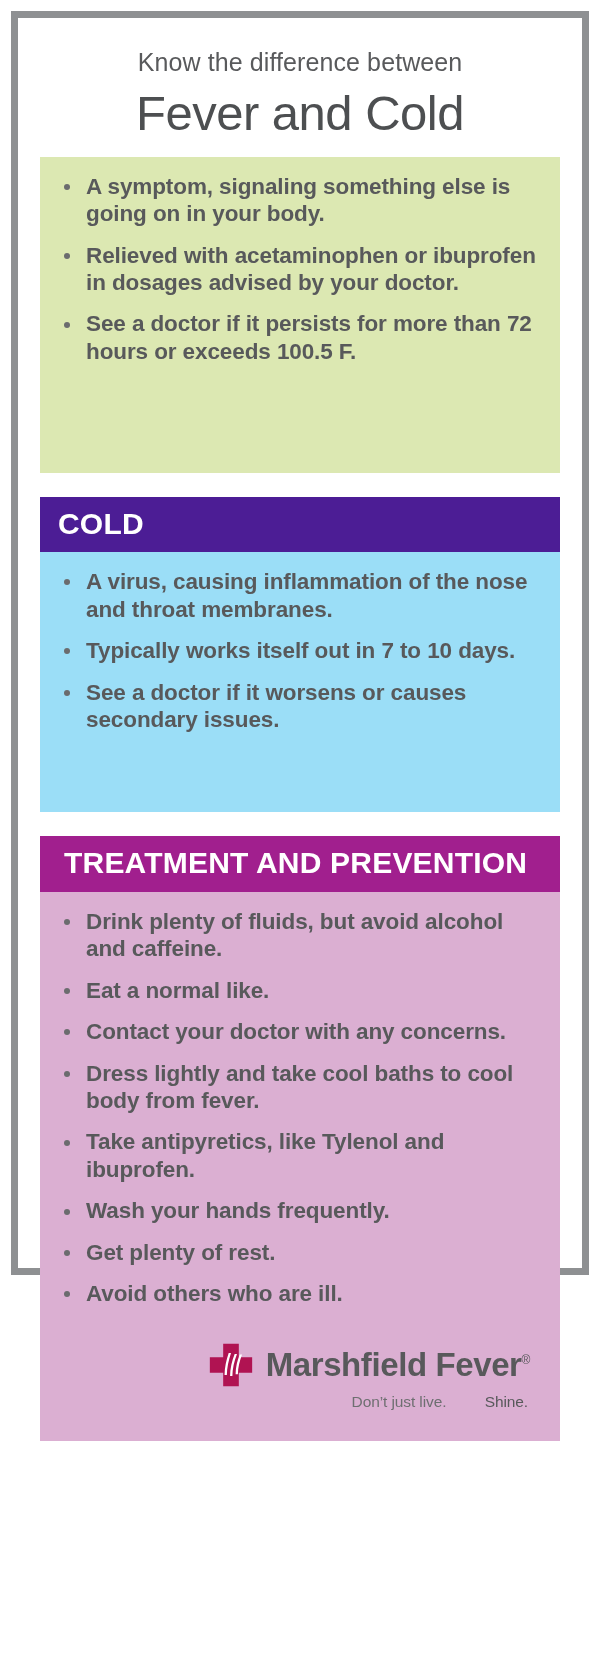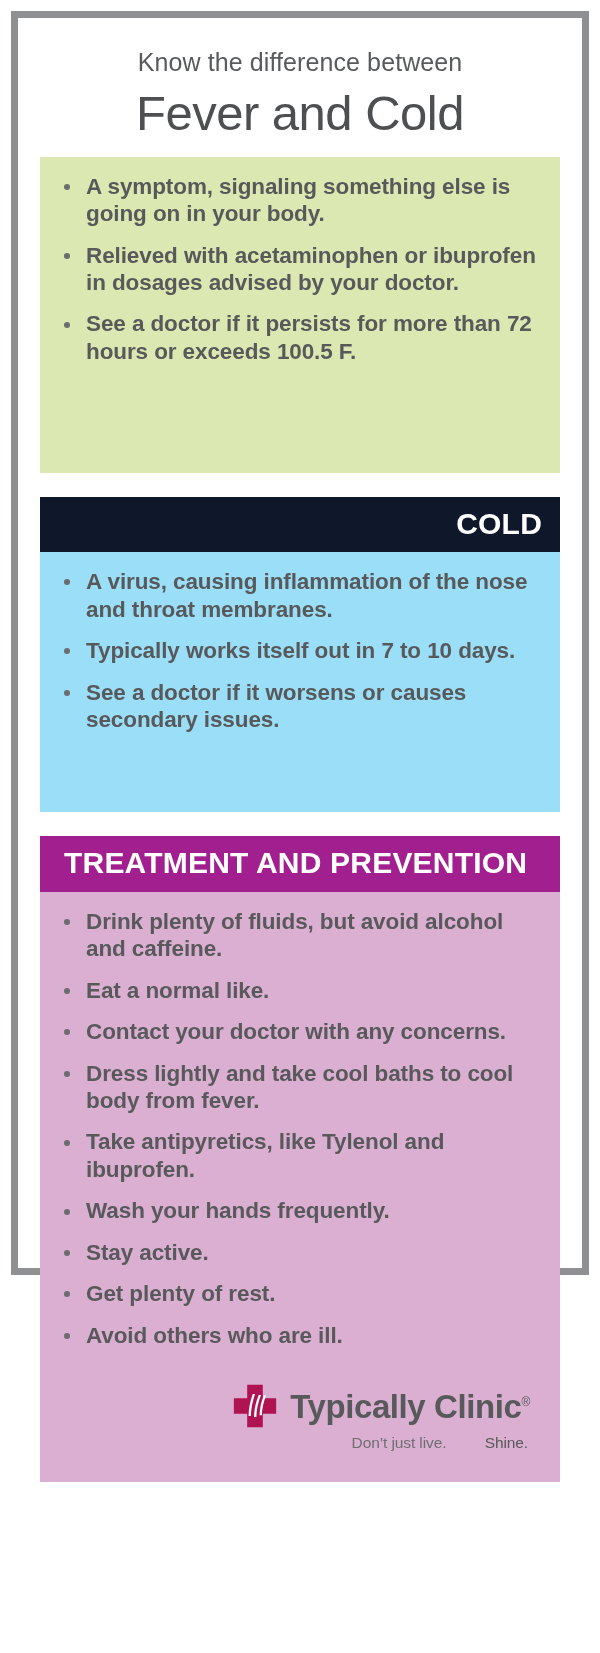--- a/index.html
+++ b/index.html
@@ -100,21 +100,21 @@
     top: 0.50em;
     width: 6px;
     height: 6px;
     border-radius: 50%;
     background: #6b6c6e;
   }
 
   
   .fever  .sec-header { background: #9dc82b; }
   .fever  .sec-body   { background: #dce8b2; min-height: 316px; }
-  .cold   .sec-header { background: #0f172a; text-align: right; }
+  .cold   .sec-header { background: #4c1d95; }
   .cold   .sec-body   { background: #9bdef7; min-height: 260px; }
   .treat  .sec-header { background: #9c1f8f; background: #a21f8f; padding-left: 24px; }
   .treat  .sec-body   { background: #dbafd2; }
 
   .treat .sec-header { background: #a11f8e; }
 
   
   .footer {
     background: #dbafd2;
     padding: 14px 30px 30px 30px;
@@ -199,34 +199,33 @@
         <div class="sec-header-text">TREATMENT AND PREVENTION</div>
       </div>
       <div class="sec-body">
         <ul>
           <li><span class="bullet"></span><span>Drink plenty of fluids, but avoid alcohol and caffeine.</span></li>
           <li><span class="bullet"></span><span>Eat a normal like.</span></li>
           <li><span class="bullet"></span><span>Contact your doctor with any concerns.</span></li>
           <li><span class="bullet"></span><span>Dress lightly and take cool baths to cool body from fever.</span></li>
           <li><span class="bullet"></span><span>Take antipyretics, like Tylenol and ibuprofen.</span></li>
           <li><span class="bullet"></span><span>Wash your hands frequently.</span></li>
-          <li><span class="bullet"></span><span>Stay active.</span></li>
           <li><span class="bullet"></span><span>Get plenty of rest.</span></li>
           <li><span class="bullet"></span><span>Avoid others who are ill.</span></li>
         </ul>
       </div>
 
       <div class="footer">
         <div class="logo-row">
           <svg class="logo-mark" viewBox="0 0 100 100">
             <path d="M33 4 H67 V33 H96 V67 H67 V96 H33 V67 H4 V33 H33 Z" fill="#b01352"></path>
             <path d="M36 72 C36 56 40 38 45 24 L50 24 C45 39 41 57 41 72 Z" fill="#ffffff"></path>
             <path d="M48 74 C48 58 52 40 58 26 L63 26 C57 41 53 59 53 74 Z" fill="#ffffff"></path>
             <path d="M60 70 C60 55 64 39 69 27 L74 27 C69 40 65 56 65 70 Z" fill="#ffffff"></path>
           </svg>
-          <div class="logo-wordmark"><span>Typically Clinic</span><span class="logo-reg">®</span></div>
+          <div class="logo-wordmark"><span>Marshfield Fever</span><span class="logo-reg">®</span></div>
         </div>
         <div class="tagline"><span>Don’t just live. </span><span class="shine">Shine.</span></div>
       </div>
     </div>
 
   </div>
 </div>
 
 </body></html>

